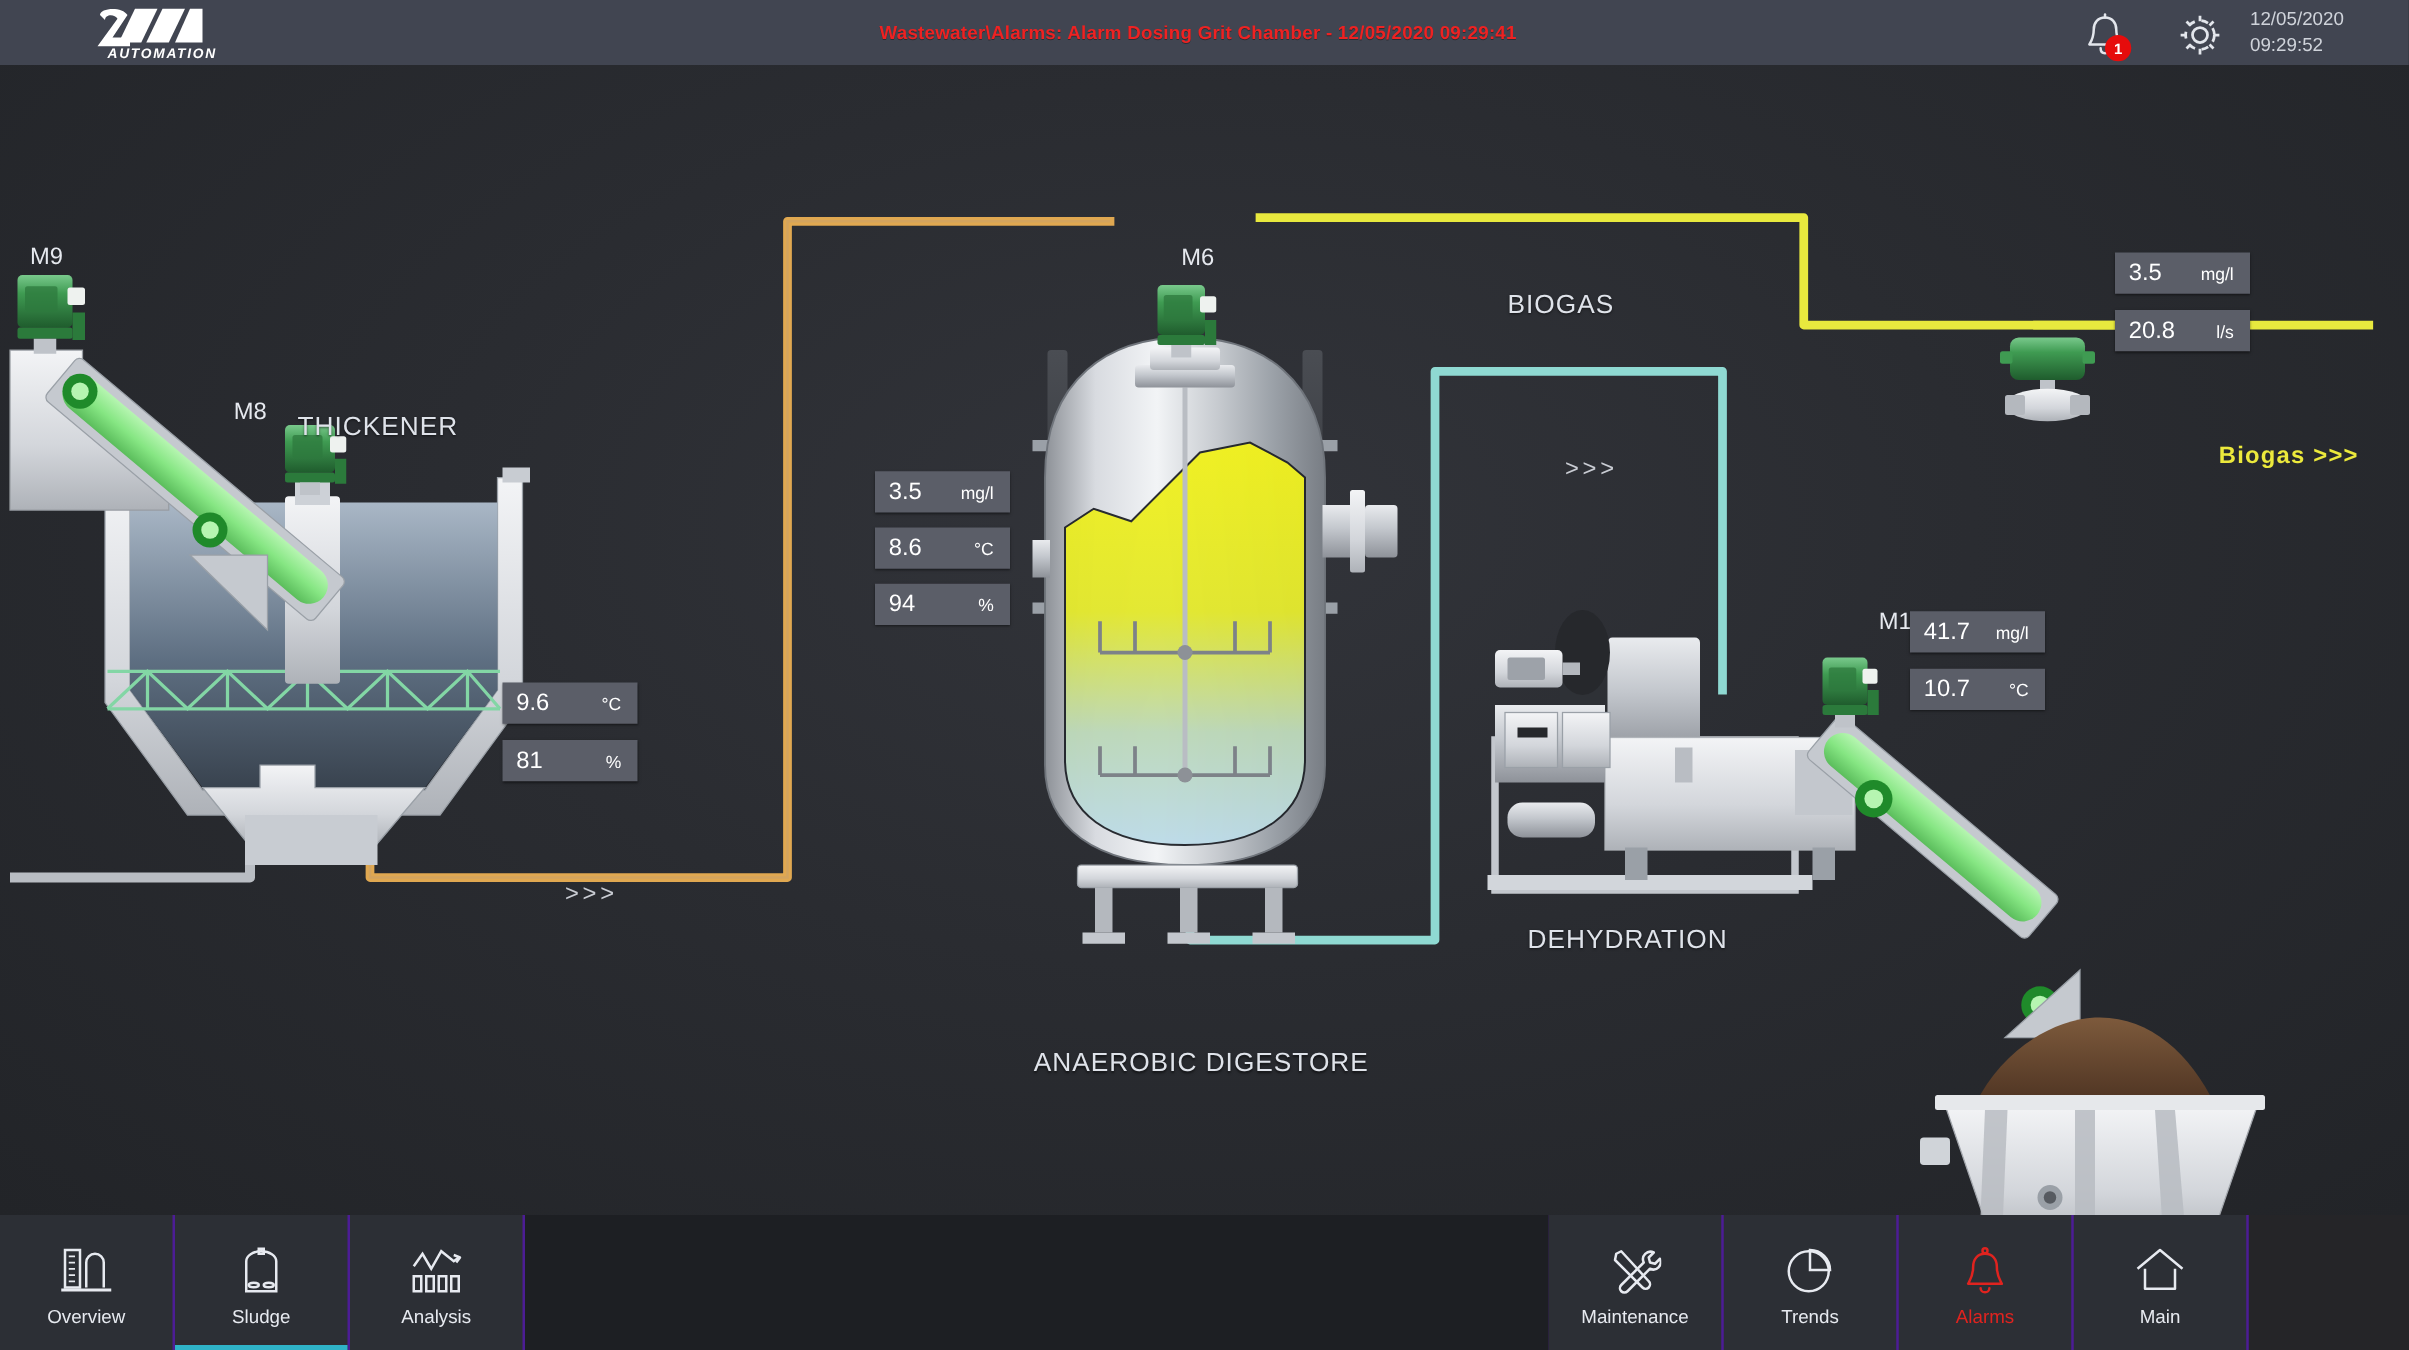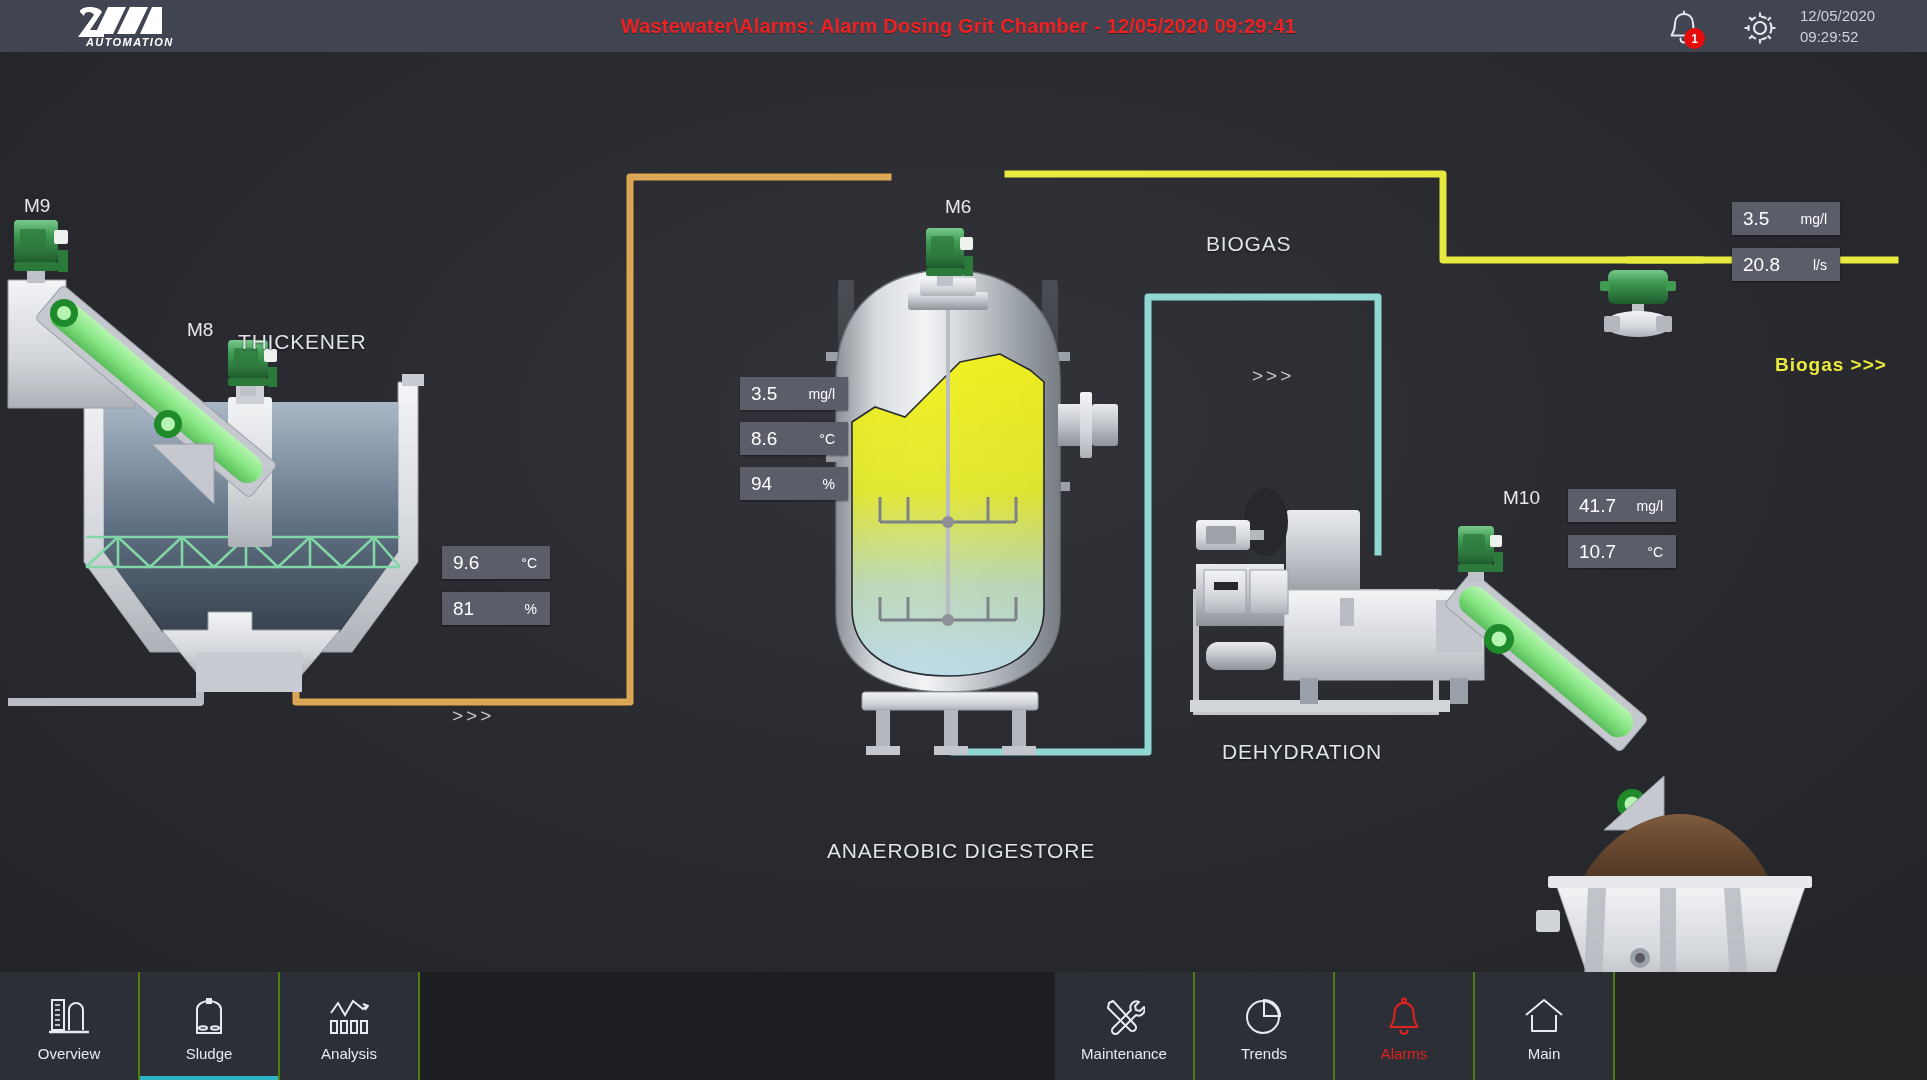--- a/index.html
+++ b/index.html
@@ -9,21 +9,21 @@
   
   #topbar{
     position:absolute; left:0; top:0; width:1927px; height:52px;
     background:#414551; display:flex; align-items:center;
   }
   #logo-wrap{ position:absolute; left:72px; top:4px; width:110px; height:44px; }
   #logo-wrap svg{ display:block; }
   #title{
     position:absolute; left:0; top:0; width:1917px; height:52px;
     display:flex; align-items:center; justify-content:center;
-    color:#ee2222; font-weight:bold; font-size:20px; letter-spacing:.2px;
+    color:#ee2222; font-weight:bold; font-size:15px; letter-spacing:.2px;
     text-shadow:0 1px 0 rgba(0,0,0,.35);
     font-family:"Liberation Sans", sans-serif;
   }
   #bell-wrap{ position:absolute; left:1664px; top:8px; width:40px; height:40px; }
   #bell-badge{
     position:absolute; left:1684px; top:28px; width:21px; height:21px; border-radius:50%;
     background:#e60c0c; color:#fff; font-size:12px; font-weight:bold;
     display:flex; align-items:center; justify-content:center;
   }
   #gear-wrap{ position:absolute; left:1740px; top:8px; width:40px; height:40px; }
@@ -44,28 +44,27 @@
         text-shadow:0 1px 2px rgba(0,0,0,.6); }
   .lbl.big{ font-size:21px; letter-spacing:.8px; }
   .mtag{ position:absolute; color:#e6e9ef; font-size:19px; }
   .flow{ position:absolute; color:#c9ccd3; font-size:19px; letter-spacing:3px; }
   .biogas-out{ position:absolute; color:#ece93c; font-size:19px; letter-spacing:1px; font-weight:bold;}
 
   
   .vbox{
     position:absolute; height:33px; background:#5b5e68; display:flex; align-items:center;
     box-shadow:0 1px 2px rgba(0,0,0,.5);
-    margin-left:40px;
   }
   .vbox .v{ color:#fff; font-size:19px; padding-left:11px; flex:0 0 auto; }
   .vbox .u{ color:#ffffff; font-size:14px; margin-left:auto; padding-right:13px; }
 
   
   #nav{
-    position:absolute; left:0; top:972px; width:1615px; height:108px; background:#4d7c0f;
+    position:absolute; left:0; top:972px; width:1799px; height:108px; background:#4c1d95;
     display:flex; align-items:stretch;
   }
   .navitem{
     width:138px; height:108px; background:#2c2f35; margin-right:2px;
     display:flex; flex-direction:column; align-items:center; justify-content:center;
     color:#e7eaf0; font-size:15px; position:relative;
   }
   .navitem .ico{ height:46px; display:flex; align-items:flex-end; margin-bottom:8px; }
   .navitem.active::after{
     content:""; position:absolute; left:0; bottom:0; width:100%; height:4px; background:#2fb3c8;

